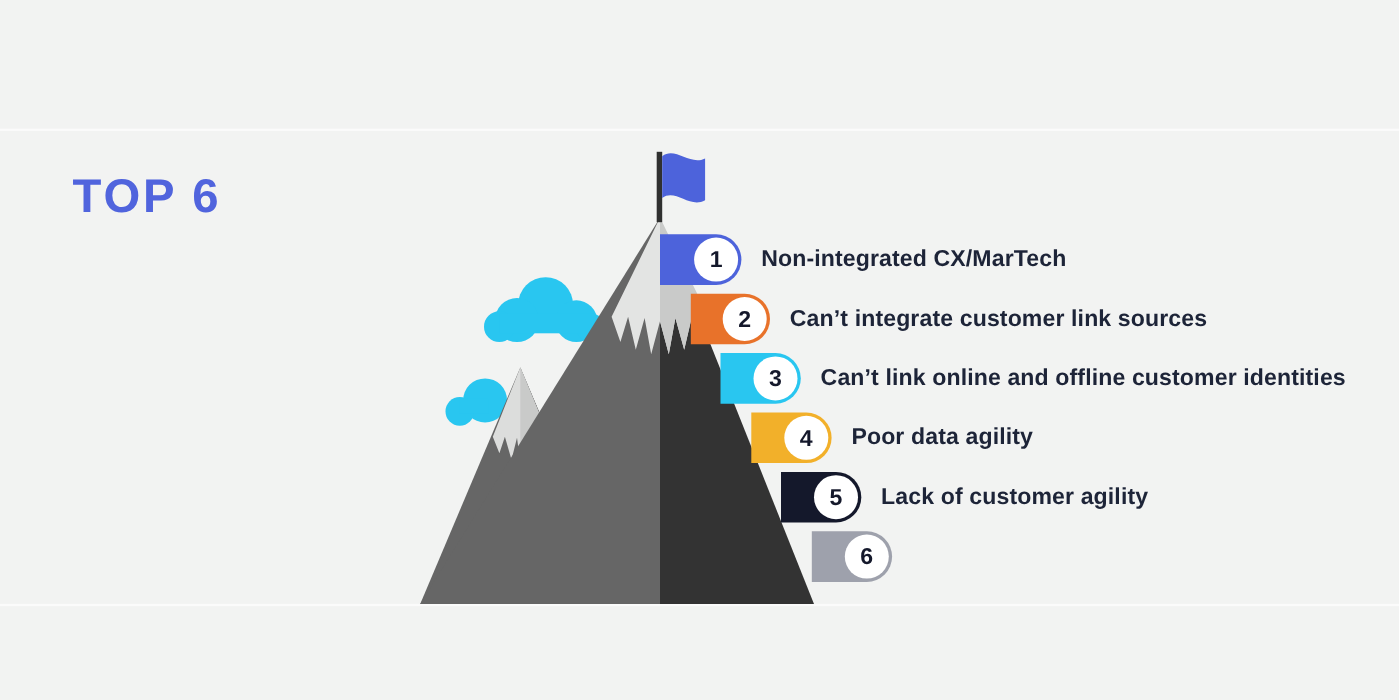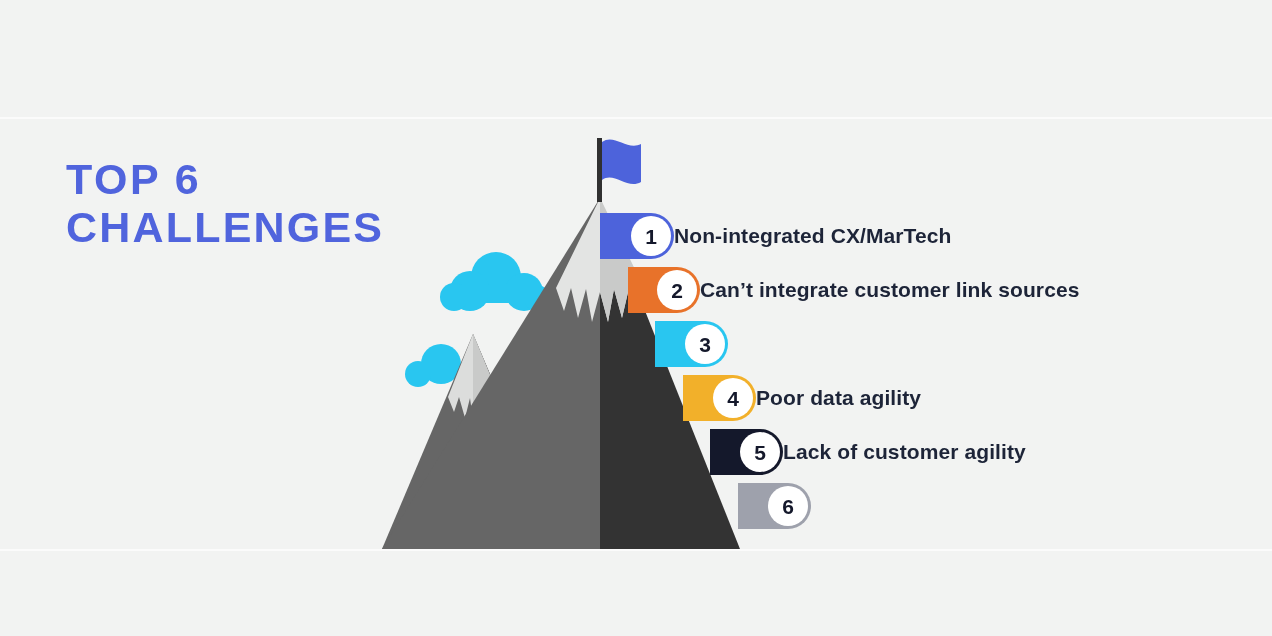--- a/index.html
+++ b/index.html
@@ -105,38 +105,38 @@
     background: #ffffff;
     color: #14182b;
     font-size: 21px;
     font-weight: bold;
     display: flex;
     align-items: center;
     justify-content: center;
     line-height: 1;
   }
   .challenge-text {
+    margin-left: 18px;
     font-size: 21px;
     font-weight: bold;
     color: #1d2438;
     white-space: nowrap;
     letter-spacing: 0.1px;
   }
 </style>
 </head>
 <body>
 
 <div id="infographic">
 
   <div class="band-divider top"></div>
   <div class="band-divider bottom"></div>
 
   <div id="headline">
     <div class="headline-line l1">TOP 6</div>
-    <div class="headline-line l3">CHALLENGES</div>
   </div>
 
   <svg id="scene" viewBox="0 0 1272 636" width="1272" height="636">
 
     <g fill="#29c6f0">
       <circle cx="496" cy="277" r="25"></circle>
       <circle cx="470" cy="291" r="20"></circle>
       <circle cx="524" cy="292" r="19"></circle>
       <circle cx="454" cy="297" r="14"></circle>
       <circle cx="537" cy="298" r="13"></circle>
@@ -186,20 +186,21 @@
       <div class="pill" style="width:72px; background:#e8722a;">
         <div class="pill-number">2</div>
       </div>
       <div class="challenge-text">Can’t integrate customer link sources</div>
     </div>
 
     <div class="challenge-row" style="left:655px; top:321px;">
       <div class="pill" style="width:73px; background:#29c6f0;">
         <div class="pill-number">3</div>
       </div>
+      <div class="challenge-text">Can’t link online and offline customer identities</div>
     </div>
 
     <div class="challenge-row" style="left:683px; top:375px;">
       <div class="pill" style="width:73px; background:#f2b02a;">
         <div class="pill-number">4</div>
       </div>
       <div class="challenge-text">Poor data agility</div>
     </div>
 
     <div class="challenge-row" style="left:710px; top:429px;">

